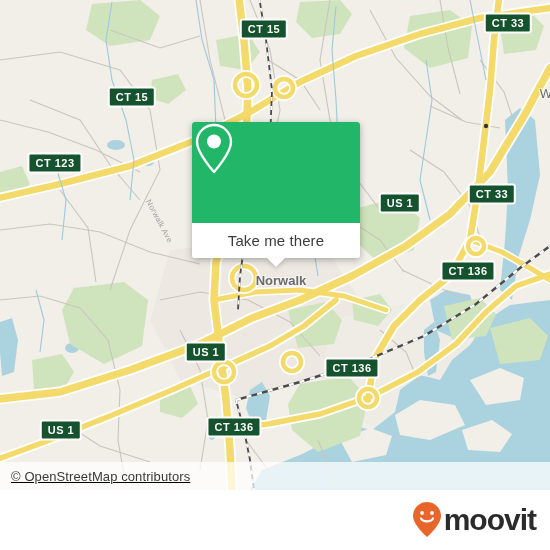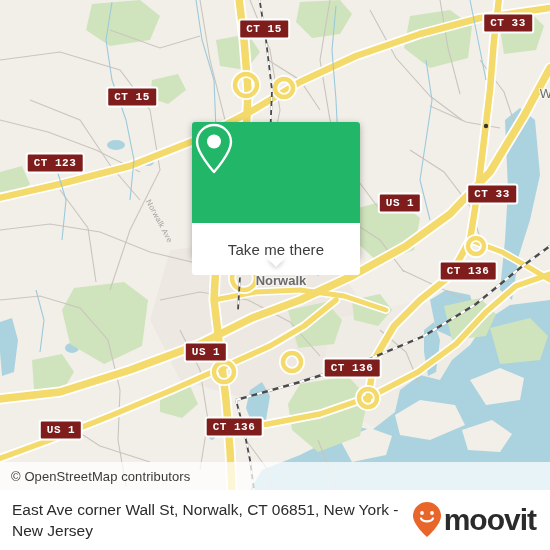--- a/index.html
+++ b/index.html
@@ -10,34 +10,33 @@
   }
   .screen{position:relative;width:550px;height:550px;overflow:hidden;background:#fff;}
 
   
   .map{position:absolute;left:0;top:0;width:550px;height:490px;overflow:hidden;background:#F2EFE9;}
   .map svg{position:absolute;left:0;top:0;}
 
   
   .shield{
     position:absolute;
-    background:#7f1d1d;
+    background:#14532d;
     border:2px solid #FFFFFF;
     border-radius:3px;
     color:#FFFFFF;
     font-size:11px;
     font-weight:bold;
     letter-spacing:.5px;
     line-height:14px;
     padding:1px 6px 2px 6px;
     white-space:nowrap;
     text-shadow:0 0 1px rgba(0,0,0,.15);
     box-sizing:border-box;
     transform:translate(-50%,-50%);
-    font-family:Liberation Mono, monospace;
   }
   .place{
     position:absolute;
     color:#6B6B6B;
     font-size:13px;
     white-space:nowrap;
     transform:translate(-50%,-50%);
     text-shadow:1px 1px 0 #F7F5F0,-1px 1px 0 #F7F5F0,1px -1px 0 #F7F5F0,-1px -1px 0 #F7F5F0;
   }
   .roadname{
@@ -56,42 +55,42 @@
     box-shadow:0 2px 7px rgba(0,0,0,.30);
     overflow:visible;
   }
   .card-head{
     height:101px;width:100%;
     background:#22B669;
     border-radius:3px 3px 0 0;
     display:flex;align-items:center;justify-content:center;
   }
   .card-foot{
-    height:52px;width:100%;
+    height:35px;width:100%;
     background:#FFFFFF;
     border-radius:0 0 3px 3px;
     display:flex;align-items:center;justify-content:center;
   }
   .card-foot span{
     color:#3C3C3C;font-size:15px;letter-spacing:.1px;
   }
   .card-tail{
     position:absolute;left:50%;bottom:-9px;margin-left:-9px;
     width:0;height:0;
     border-left:9px solid transparent;
     border-right:9px solid transparent;
     border-top:9px solid #FFFFFF;
     filter:drop-shadow(0 2px 2px rgba(0,0,0,.18));
   }
 
   
   .attrib{
     position:absolute;left:0;top:462px;width:550px;height:28px;
     background:rgba(255,255,255,.72);
-    display:flex;align-items:center;
+    display:flex;align-items:center;text-decoration:underline;
   }
   .attrib span{
     color:#3A3A3A;font-size:13px;padding-left:11px;letter-spacing:.1px;
   }
 
   
   .footer{
     position:absolute;left:0;top:490px;width:550px;height:60px;
     background:#FFFFFF;
     display:flex;align-items:center;
@@ -311,21 +310,20 @@
       </div>
       <div class="card-tail"></div>
     </div>
 
     <div class="attrib">
       <span>© OpenStreetMap contributors</span>
     </div>
   </div>
 
   <div class="footer">
-    <div class="footer-text">East Ave corner Wall St, Norwalk, CT 06851, New York - New Jersey</div>
     <div class="logo">
       <svg width="30" height="38" viewBox="0 0 30 38">
         <path d="M15,1 C7.3,1 1,7.3 1,15 C1,24 15,36 15,36 C15,36 29,24 29,15 C29,7.3 22.7,1 15,1 Z" fill="#E8662A"></path>
         <circle cx="10" cy="12" r="1.9" fill="#FFFFFF"></circle>
         <circle cx="20" cy="12" r="1.9" fill="#FFFFFF"></circle>
         <path d="M9,17.5 C11,21.2 19,21.2 21,17.5" fill="none" stroke="#FFFFFF" stroke-width="2.2" stroke-linecap="round"></path>
       </svg>
       <span class="logo-word">moovit</span>
     </div>
   </div>

